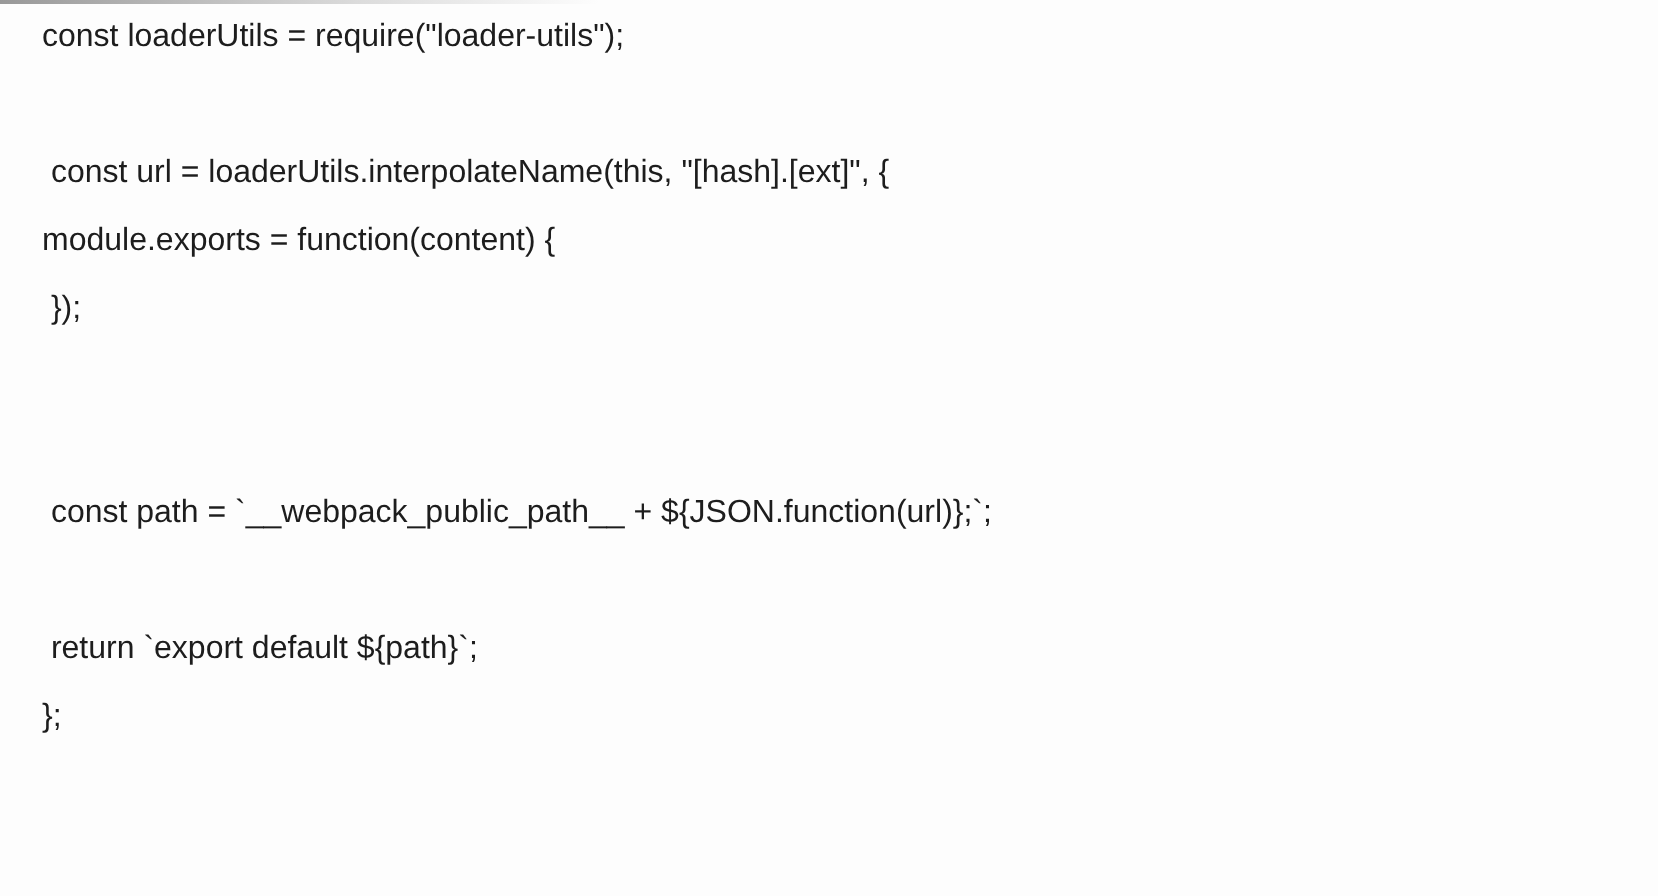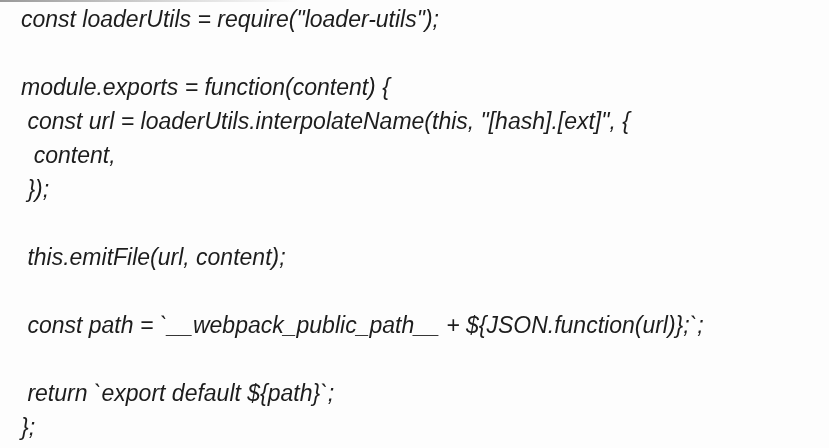--- a/index.html
+++ b/index.html
@@ -20,44 +20,41 @@
     left: 0;
     width: 300px;
     height: 2px;
     background: linear-gradient(to right, rgba(70,70,70,0.55), rgba(120,120,120,0.25) 60%, rgba(255,255,255,0));
   }
   .code-block {
     position: absolute;
     top: 2px;
     left: 21px;
     right: 0;
-    font-size: 23px;
+    font-size: 16px;
     line-height: 34px;
     color: #1d1d1d;
     font-weight: 400;
     letter-spacing: 0px;
-    font-style: italic;
   }
   .code-line {
     height: 34px;
     white-space: pre;
   }
 </style>
 </head>
 <body>
 
 <div class="edge-artifact"></div>
 
 <div class="code-block">
   <div class="code-line">const loaderUtils = require("loader-utils");</div>
   <div class="code-line"></div>
+  <div class="code-line"> const url = loaderUtils.interpolateName(this, "[hash].[ext]", {</div>
   <div class="code-line">module.exports = function(content) {</div>
-  <div class="code-line"> const url = loaderUtils.interpolateName(this, "[hash].[ext]", {</div>
-  <div class="code-line">  content,</div>
   <div class="code-line"> });</div>
   <div class="code-line"></div>
-  <div class="code-line"> this.emitFile(url, content);</div>
   <div class="code-line"></div>
   <div class="code-line"> const path = `__webpack_public_path__ + ${JSON.function(url)};`;</div>
   <div class="code-line"></div>
   <div class="code-line"> return `export default ${path}`;</div>
   <div class="code-line">};</div>
 </div>
 
 </body></html>

